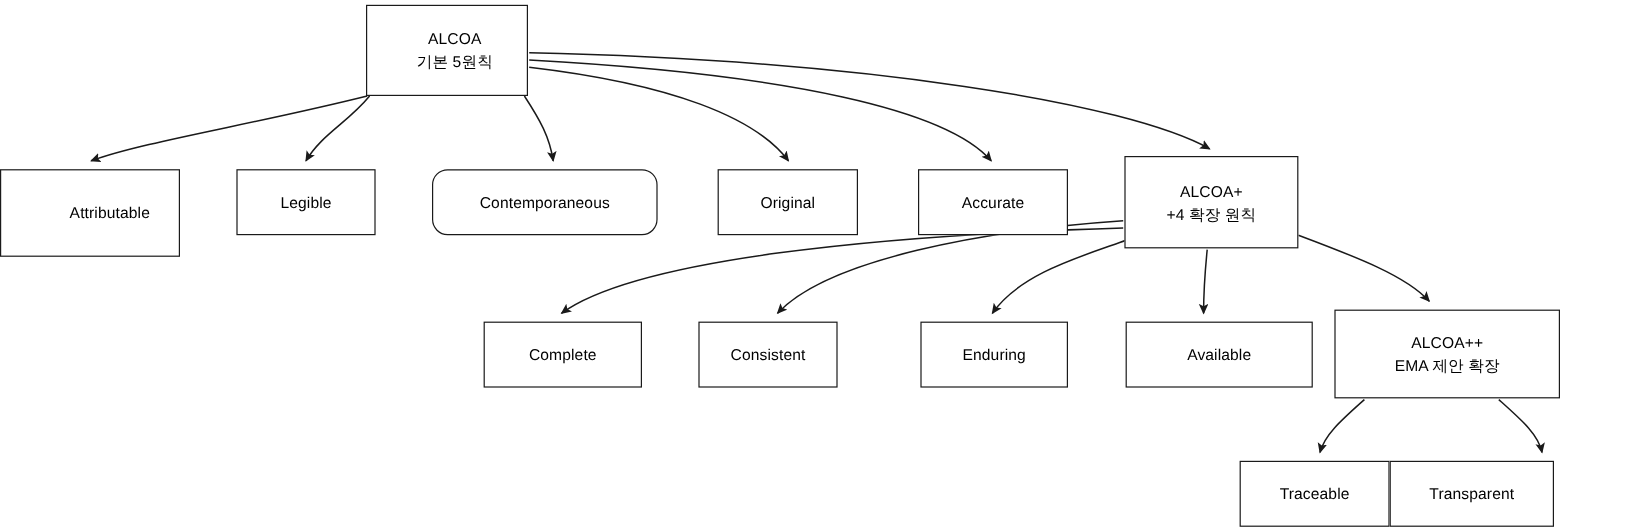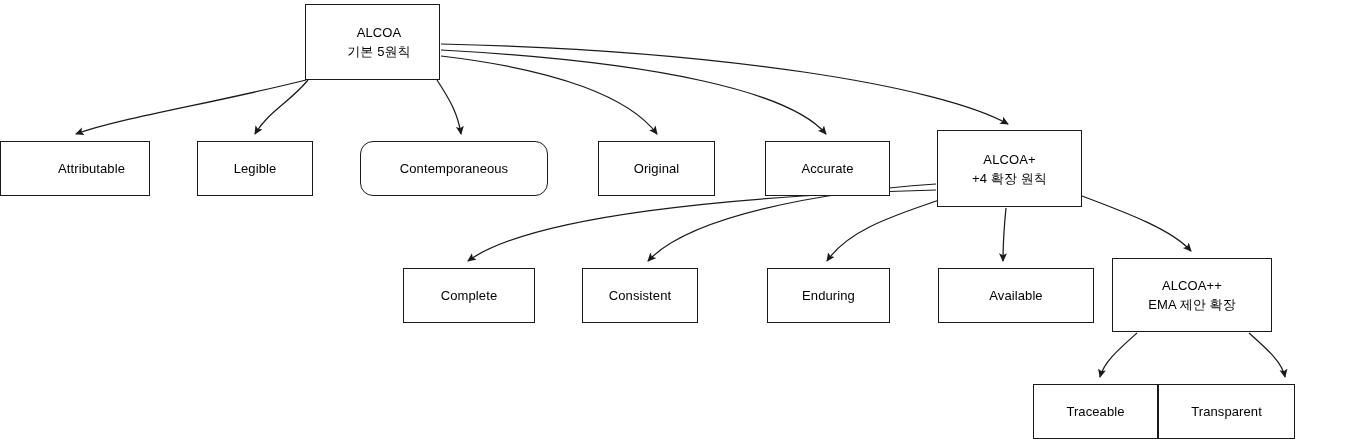--- a/index.html
+++ b/index.html
@@ -75,21 +75,21 @@
         <path d="M 1137,333 C 1118,350 1104,362 1100,377" marker-end="url(#arrowhead)"></path>
         <path d="M 1249,333 C 1268,350 1282,362 1285,377" marker-end="url(#arrowhead)"></path>
       </g>
   </svg>
 
   <div class="node" style="left: 305px; top: 4px; width: 135px; height: 76px; padding-left: 13px;">
     <span class="line1">ALCOA</span>
     <span class="line2">기본 5원칙</span>
   </div>
 
-  <div class="node node-leaf" style="left: 0px; top: 141px; width: 150px; height: 55px; padding-left: 33px;">
+  <div class="node node-leaf" style="left: 0px; top: 141px; width: 150px; height: 73px; padding-left: 33px;">
     <span class="line1">Attributable</span>
   </div>
   <div class="node node-leaf" style="left: 197px; top: 141px; width: 116px; height: 55px;">
     <span class="line1">Legible</span>
   </div>
   <div class="node node-leaf" style="left: 360px; top: 141px; width: 188px; height: 55px; border-radius: 13px;">
     <span class="line1">Contemporaneous</span>
   </div>
   <div class="node node-leaf" style="left: 598px; top: 141px; width: 117px; height: 55px;">
     <span class="line1">Original</span>
@@ -107,21 +107,21 @@
   </div>
   <div class="node node-leaf" style="left: 582px; top: 268px; width: 116px; height: 55px;">
     <span class="line1">Consistent</span>
   </div>
   <div class="node node-leaf" style="left: 767px; top: 268px; width: 123px; height: 55px;">
     <span class="line1">Enduring</span>
   </div>
   <div class="node node-leaf" style="left: 938px; top: 268px; width: 156px; height: 55px;">
     <span class="line1">Available</span>
   </div>
-  <div class="node" style="left: 1112px; top: 258px; width: 160px; height: 74px; text-align: center;">
+  <div class="node" style="left: 1112px; top: 258px; width: 188px; height: 74px; text-align: center;">
     <span class="line1">ALCOA++</span>
     <span class="line2">EMA 제안 확장</span>
   </div>
 
   <div class="node node-leaf" style="left: 1033px; top: 384px; width: 125px; height: 55px; align-items: center;">
     <span class="line1">Traceable</span>
   </div>
   <div class="node node-leaf" style="left: 1158px; top: 384px; width: 137px; height: 55px;">
     <span class="line1">Transparent</span>
   </div>

